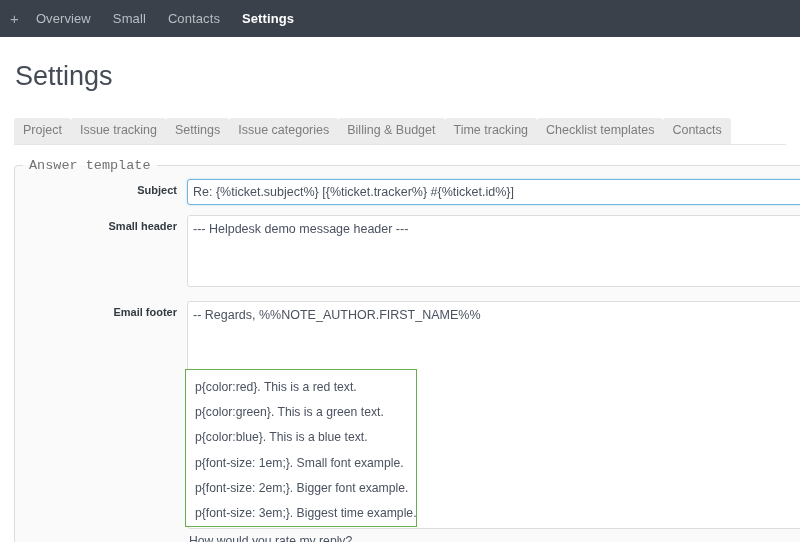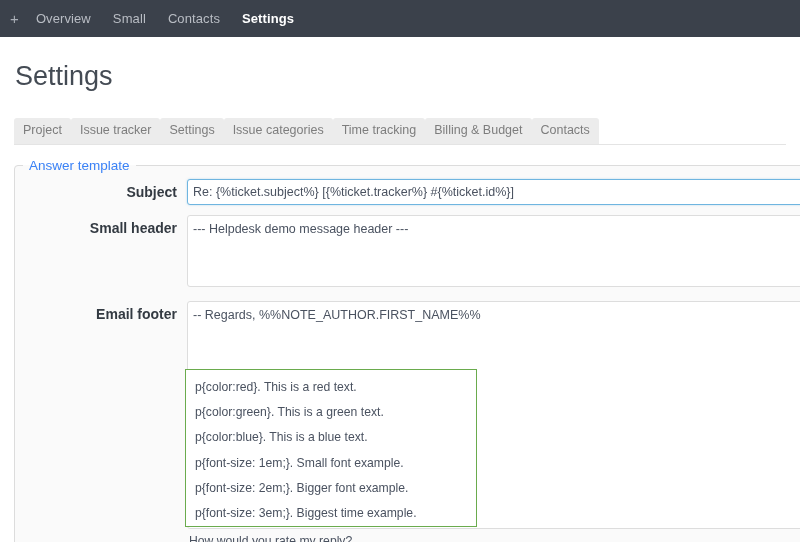--- a/index.html
+++ b/index.html
@@ -86,36 +86,37 @@
     margin: 13px 0 0 0;
     border: 1px solid #dcdcdc;
     border-radius: 4px;
     background: #fafafa;
     padding: 0 0 10px 0;
     position: relative;
     height: 400px;
   }
   #answer-fieldset > legend {
     font-size: 13.5px;
-    color: #3b82f6;
+    color: #737373;
     padding: 0 6px;
     margin-left: 8px;
+    font-family: Liberation Mono, monospace;
   }
 
   .form-row {
     display: flex;
     align-items: flex-start;
     margin-bottom: 0;
     padding: 0;
   }
   .form-label {
     width: 172px;
     min-width: 172px;
     text-align: right;
-    font-size: 14px;
+    font-size: 11px;
     font-weight: bold;
     color: #333a42;
     padding-right: 10px;
     padding-top: 4px;
     line-height: 1.4;
   }
 
   .field-wrap { flex: 1; position: relative; }
 
   input.text-input {
@@ -145,21 +146,21 @@
     line-height: 1.45;
   }
   textarea#email-header-area { height: 72px; }
   textarea#email-footer-area { height: 228px; }
 
   
   #footer-preview {
     position: absolute;
     left: 185px;
     top: 332px;
-    width: 292px;
+    width: 232px;
     height: 158px;
     border: 1.6px solid #6aab4d;
     background: #ffffff;
     padding: 7px 9px 0 9px;
     overflow: hidden;
     pointer-events: none;
   }
   #footer-preview .pline {
     font-size: 12.2px;
     color: #4a5260;
@@ -194,25 +195,26 @@
   <span class="navitem">Contacts</span>
   <span class="navitem active">Settings</span>
 </div>
 
 <div id="page">
 
   <h1 id="page-title">Settings</h1>
 
   <div id="tabstrip">
     <div class="tab">Project</div>
-    <div class="tab">Issue tracker</div>
+    <div class="tab">Issue tracking</div>
     <div class="tab">Settings</div>
     <div class="tab">Issue categories</div>
+    <div class="tab">Billing &amp; Budget</div>
     <div class="tab">Time tracking</div>
-    <div class="tab">Billing &amp; Budget</div>
+    <div class="tab">Checklist templates</div>
     <div class="tab">Contacts</div>
   </div>
 
   <fieldset id="answer-fieldset">
     <legend>Answer template</legend>
 
     <div class="form-row" style="margin-top:6px;">
       <div class="form-label">Subject</div>
       <div class="field-wrap">
         <input class="text-input" id="subject-input" type="text" value="Re: {%ticket.subject%} [{%ticket.tracker%} #{%ticket.id%}]" style="">

